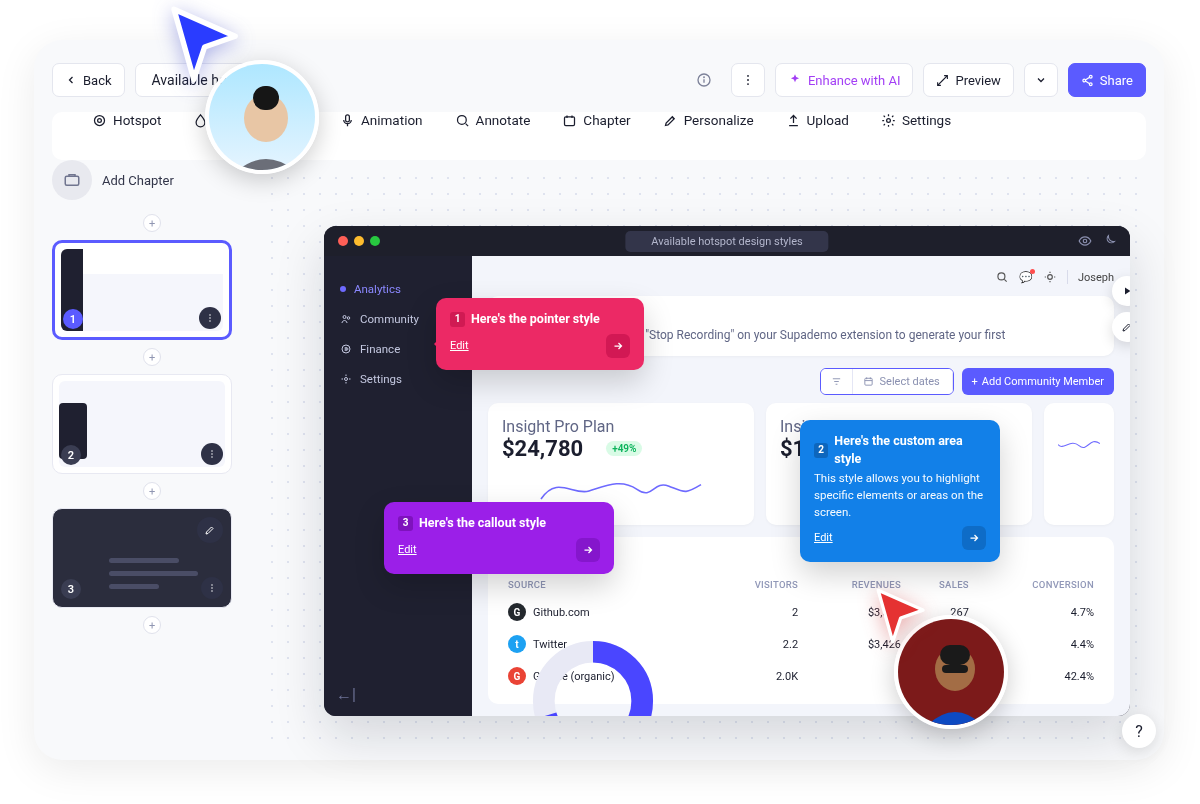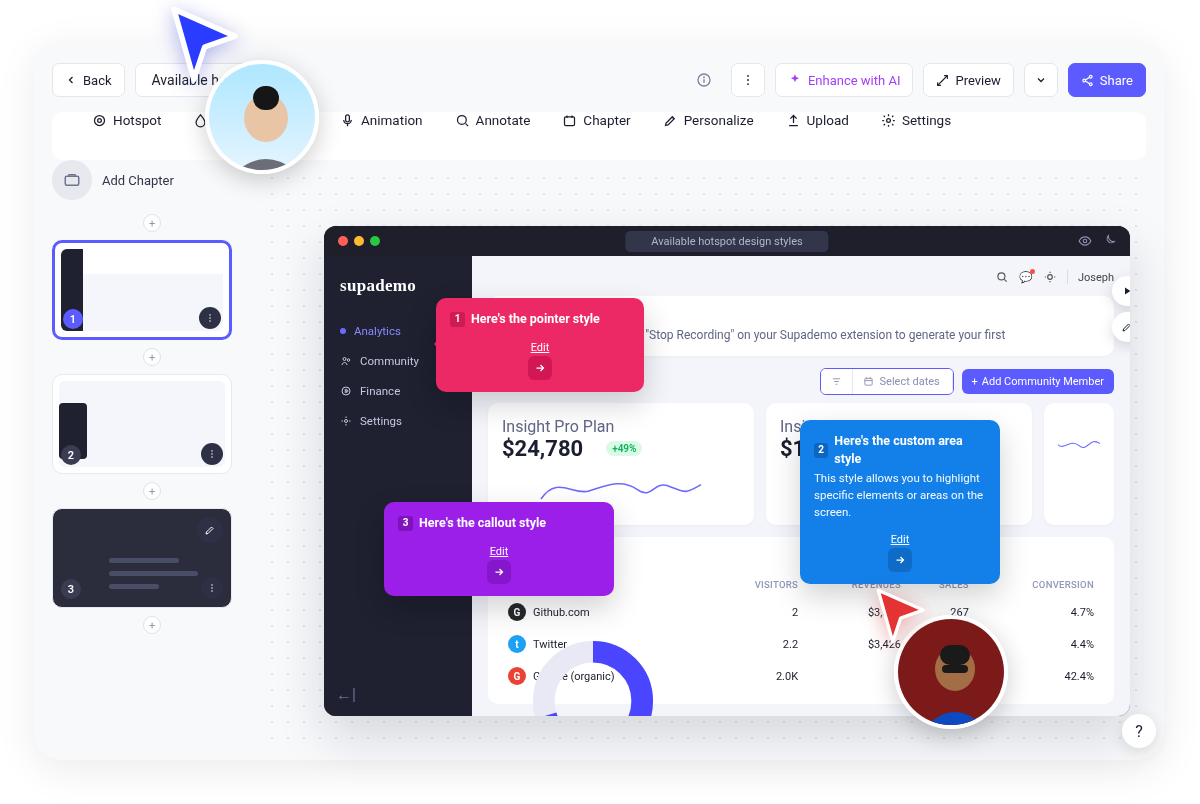--- a/index.html
+++ b/index.html
@@ -47,21 +47,21 @@
 .dside .logo{color:#fff;font-size:17px;font-weight:700;font-family:Georgia,serif;letter-spacing:.3px;padding:0 16px 22px 16px;}
 .dside .nav{display:flex;flex-direction:column;gap:4px;padding:0 6px;font-size:11.5px;}
 .dside .nav .row{display:flex;align-items:center;gap:8px;padding:6px 10px;border-radius:6px;cursor:pointer;}
 .dside .nav .row.active{color:#8b88ff;}
 .dside .bottom{margin-top:auto;padding:12px;color:#6d7296;}
 
 .dmain{flex:1;background:#f3f5fb;padding:10px 16px 0 16px;overflow:hidden;position:relative;}
 .dheader{display:flex;justify-content:flex-end;align-items:center;gap:10px;height:22px;font-size:11px;color:#444;}
 .banner{background:#fff;border-radius:10px;padding:14px 16px;margin-top:8px;font-size:12px;color:#606685;box-shadow:0 1px 3px rgba(0,0,0,.04);}
 .banner .t{font-size:15px;font-weight:700;color:#1b1e2e;}
-.filterrow{display:flex;gap:8px;margin-top:12px;justify-content:flex-end;align-items:center;}
+.filterrow{display:flex;gap:8px;margin-top:12px;justify-content:flex-end;}
 .filterrow .seg{display:flex;border:1.5px solid #5b5bff;border-radius:6px;overflow:hidden;}
 .filterrow .cell{padding:6px 10px;font-size:11px;color:#8a90b0;display:flex;align-items:center;gap:6px;background:#fff;border-right:1px solid #e4e6f5;}
 .filterrow .addbtn{background:#5b5bff;color:#fff;font-size:11px;padding:6px 10px;border-radius:6px;display:flex;align-items:center;gap:4px;}
 
 .cards{display:flex;gap:12px;margin-top:8px;}
 .card{flex:1;background:#fff;border-radius:10px;padding:14px;box-shadow:0 1px 3px rgba(0,0,0,.04);}
 .card .lbl{font-size:16px;color:#606685;}
 .card .val{font-size:22px;font-weight:700;color:#1b1e2e;display:flex;align-items:center;gap:23px;}
 .badge{font-size:10px;padding:2px 6px;border-radius:10px;font-weight:600;}
 .badge.g{background:#d9fbe6;color:#0bb35b;}
@@ -77,21 +77,21 @@
 .channels td:first-child{text-align:left;}
 .channels .src{display:flex;align-items:center;gap:7px;}
 .channels .ico{width:18px;height:18px;border-radius:50%;display:flex;align-items:center;justify-content:center;font-size:10px;font-weight:700;color:#fff;}
 .green{color:#0bb35b;}
 .blue{color:#3d6fff;}
 
 
 .callout{position:absolute;width:208px;border-radius:10px;padding:12px 14px;color:#fff;font-size:12px;line-height:1.45;box-shadow:0 12px 30px rgba(0,0,0,.18);z-index:10;}
 .callout .h{font-weight:700;font-size:12.5px;margin-bottom:2px;display:flex;align-items:center;gap:6px;}
 .callout .b{font-size:11.5px;opacity:.96;}
-.callout .f{display:flex;align-items:center;justify-content:space-between;margin-top:12px;flex-direction:column;}
+.callout .f{display:flex;align-items:center;justify-content:space-between;margin-top:6px;}
 .callout .edit{text-decoration:underline;font-size:11px;}
 .callout .go{width:24px;height:24px;border-radius:6px;display:flex;align-items:center;justify-content:center;}
 .callout.pink{background:#ec2965;} .callout.pink .go{background:#d21854;}
 .callout.purple{background:#9b1fe8;} .callout.purple .go{background:#8516cc;}
 .callout.blue{background:#1280e8;} .callout.blue .go{background:#0e6cc7;}
 .numbox{width:15px;height:15px;border-radius:3px;font-size:10px;display:inline-flex;align-items:center;justify-content:center;font-weight:700;}
 .callout.pink .numbox{background:#d01a53;}
 .callout.purple .numbox{background:#7e12bd;}
 .callout.blue .numbox{background:#0d66bd;}
 .callout.pink::before{content:'';position:absolute;left:-8px;top:40px;border:6px solid transparent;border-right-color:#ec2965;}
@@ -352,21 +352,20 @@
             <circle cx="12" cy="12" r="3"></circle>
           </svg>
         <svg width="14" height="14" viewBox="0 0 24 24" fill="none" stroke="currentColor" stroke-width="2">
             <path d="M21 13A9 9 0 0111 3a7 7 0 1010 10z"></path>
           </svg>
       </div>
     </div>
 
     <div class="demo">
       <div class="dside">
-        <div class="logo">supademo</div>
         <div class="nav">
           <div class="row active">
               <span style="width:6px;height:6px;border-radius:50%;background:#6e6aff;"></span>
               <span>Analytics</span>
             </div>
           <div class="row">
               <svg width="12" height="12" viewBox="0 0 24 24" fill="none" stroke="currentColor" stroke-width="2">
                 <circle cx="9" cy="8" r="3"></circle>
                 <circle cx="17" cy="10" r="2.5"></circle>
                 <path d="M4 20c0-3 3-5 5-5s5 2 5 5"></path>

